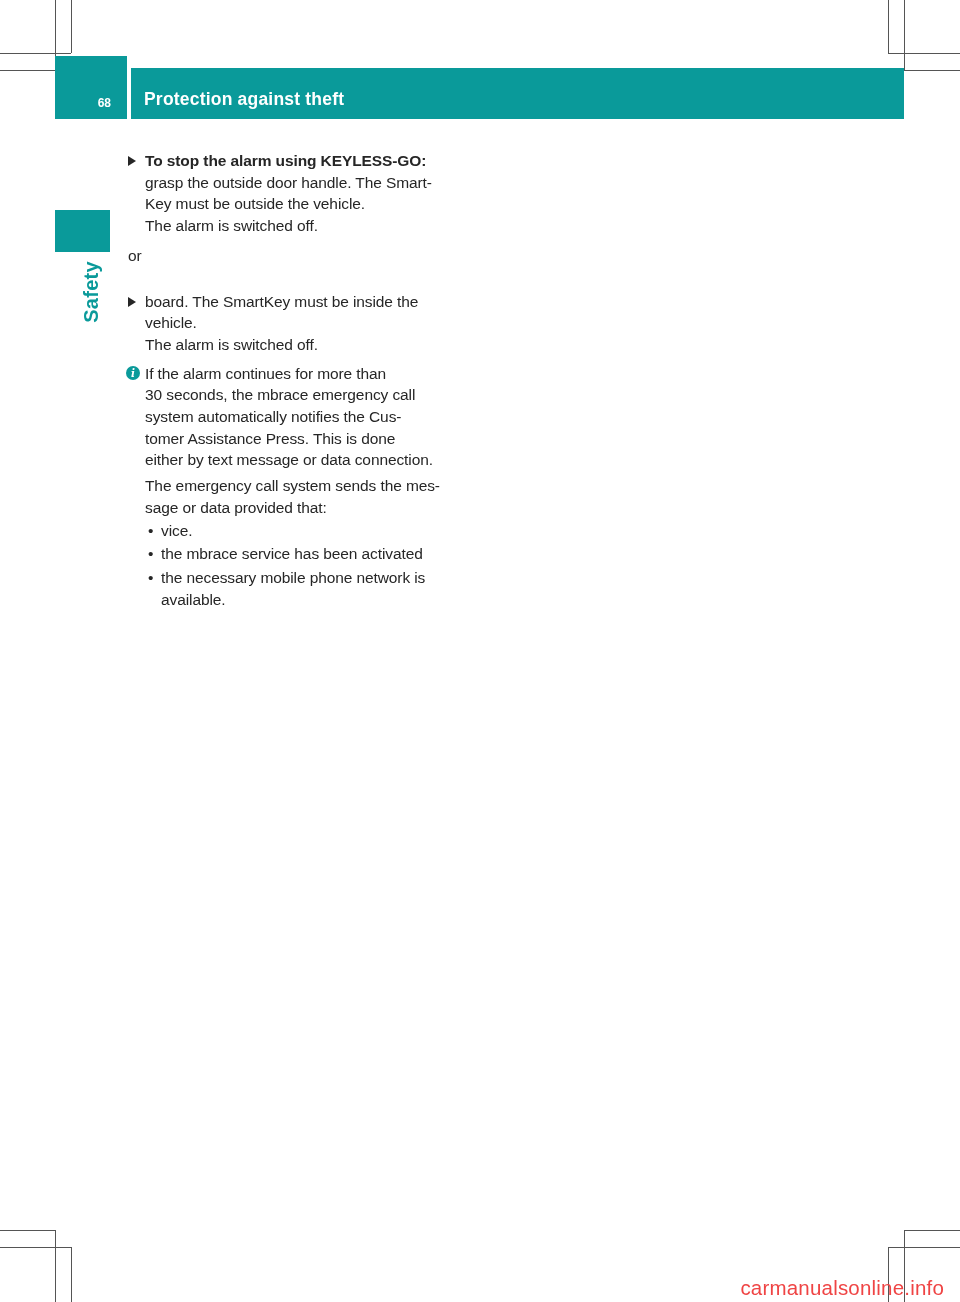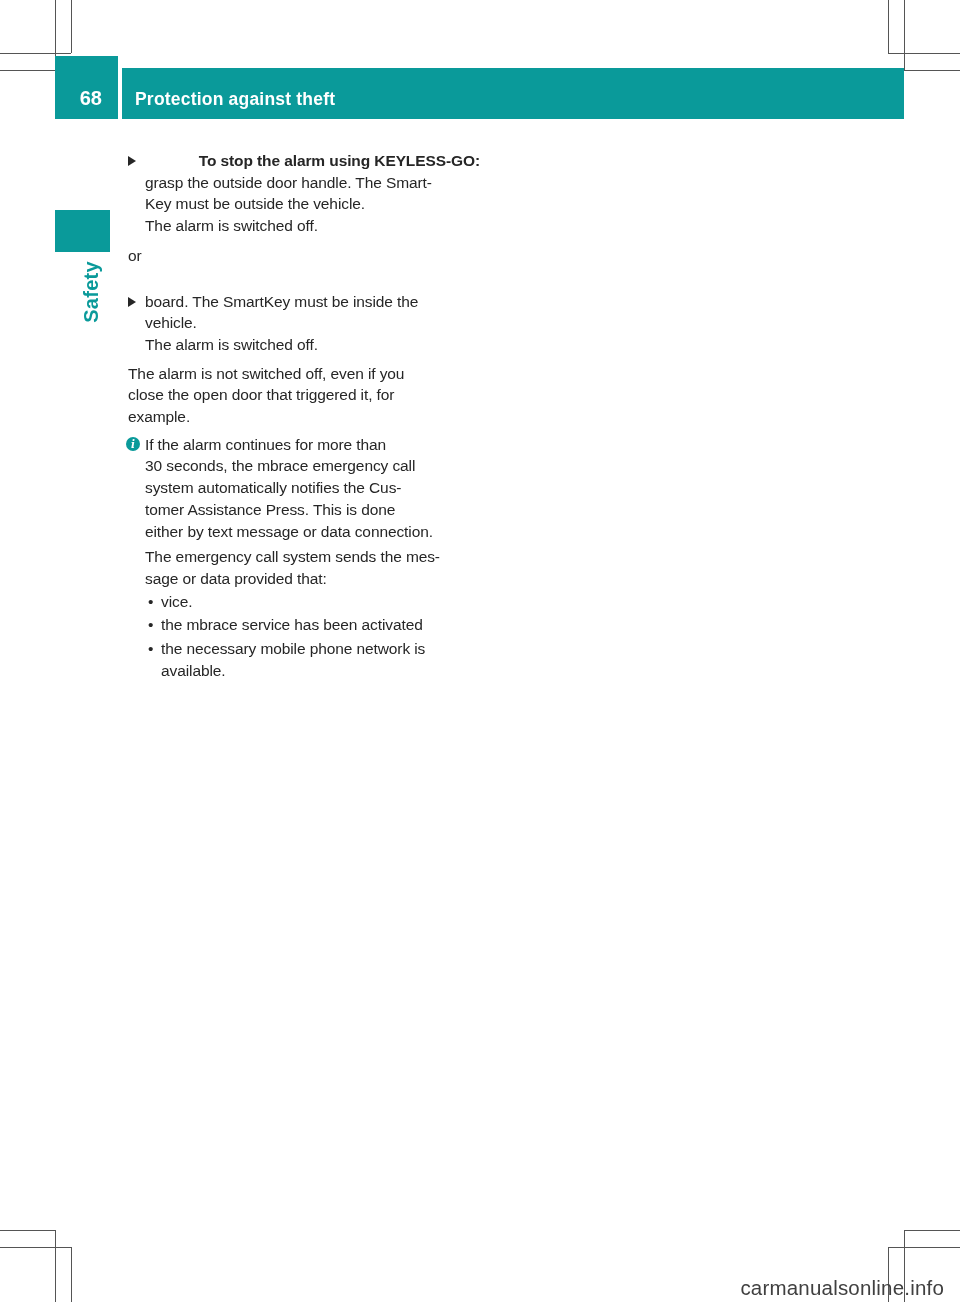--- a/index.html
+++ b/index.html
@@ -18,28 +18,28 @@
   .cm { position: absolute; background: #555555; }
 
   
   .header {
     position: absolute;
     left: 55px; top: 56px;
     width: 849px; height: 63px;
     display: flex;
   }
   .header .pagenum-box {
-    width: 63px;
+    width: 72px;
     background: #0a9a9a;
     display: flex;
     align-items: flex-end;
     justify-content: flex-end;
     padding: 0 16px 9px 0;
     color: #ffffff;
-    font-size: 20px;
+    font-size: 12px;
     font-weight: bold;
   }
   .header .divider { width: 4px; background: #ffffff; }
   .header .title-box {
     flex: 1;
     background: #0a9a9a;
     display: flex;
     align-items: flex-end;
     padding: 0 0 9px 13px;
     color: #ffffff;
@@ -70,21 +70,21 @@
   
   .content {
     position: absolute;
     left: 128px; top: 150px;
     width: 352px;
     font-size: 15.5px;
     line-height: 21.7px;
     letter-spacing: -0.1px;
   }
   .ln { white-space: nowrap; }
-  .lead { font-weight: bold; text-align: right; }
+  .lead { font-weight: bold; }
 
   .step { position: relative; padding-left: 17px; }
   .step1 { margin-bottom: 8px; }
   .or-line { margin-bottom: 24px; }
   .step2 { margin-bottom: 7px; }
   .plain-para { margin-bottom: 6px; }
 
   .arrow {
     position: absolute;
     left: 0; top: 6px;
@@ -117,21 +117,21 @@
     position: absolute;
     left: 3px; top: 0;
     font-size: 15.5px;
   }
 
   
   .watermark {
     position: absolute;
     right: 16px; bottom: 2px;
     font-size: 20.5px;
-    color: #404040;
+    color: #ef4444;
     letter-spacing: 0.2px;
   }
 </style>
 </head>
 <body>
 
 <div class="page">
 
   <div class="cm" style="left:55px;top:0;width:1px;height:70px;"></div>
   <div class="cm" style="left:0;top:70px;width:55px;height:1px;"></div>
@@ -174,25 +174,20 @@
 
     <div class="ln or-line">or</div>
 
     <div class="step step2">
       <span class="arrow"></span>
       <div class="ln">board. The SmartKey must be inside the</div>
       <div class="ln">vehicle.</div>
       <div class="ln">The alarm is switched off.</div>
     </div>
 
-    <div class="plain-para">
-      <div class="ln">The alarm is not switched off, even if you</div>
-      <div class="ln">close the open door that triggered it, for</div>
-      <div class="ln">example.</div>
-    </div>
 
     <div class="note">
       <span class="info-badge">i</span>
       <div class="np1">
         <div class="ln">If the alarm continues for more than</div>
         <div class="ln">30 seconds, the mbrace emergency call</div>
         <div class="ln">system automatically notifies the Cus-</div>
         <div class="ln">tomer Assistance Press. This is done</div>
         <div class="ln">either by text message or data connection.</div>
       </div>

